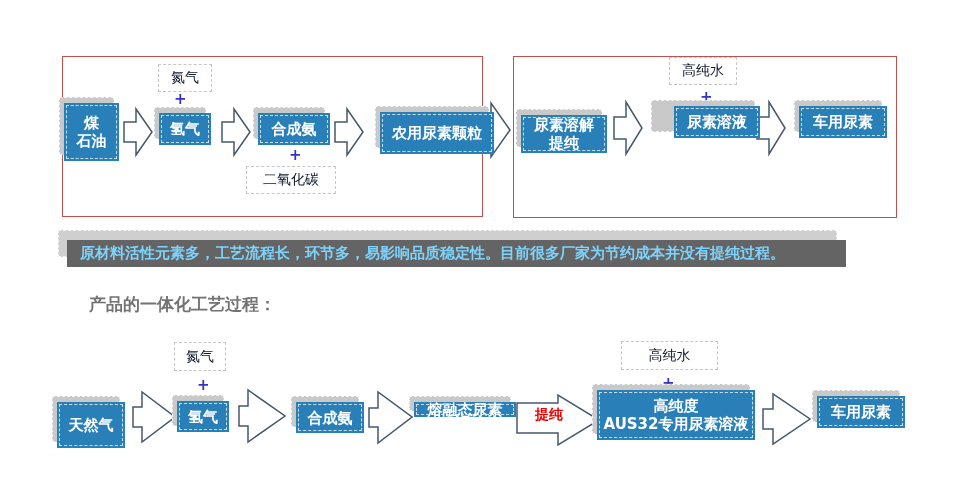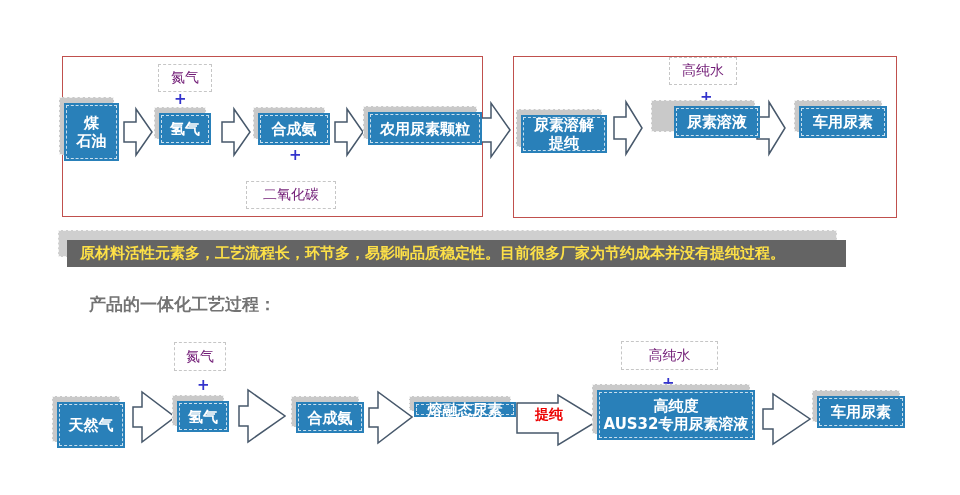--- a/index.html
+++ b/index.html
@@ -14,33 +14,33 @@
     background:#c9c9c9; border:1px dashed #f4f4f4; box-sizing:border-box;
   }
   .node .face {
     position:relative; width:100%; height:100%; background:#2980b9; color:#fff;
     font-weight:bold; font-size:15px; line-height:1.2; text-align:center;
     display:flex; flex-direction:column; align-items:center; justify-content:center;
     outline:1px dashed rgba(255,255,255,.75); outline-offset:-3px; box-sizing:border-box;
   }
   .ghost {
     position:absolute; z-index:2; background:#fff; border:1px dashed #c6c6c6;
-    color:#701a75; font-size:14px; display:flex; align-items:center; justify-content:center;
+    color:#0f172a; font-size:14px; display:flex; align-items:center; justify-content:center;
     box-sizing:border-box;
   }
   .plus { position:absolute; z-index:2; color:#3333cc; font-weight:bold; font-size:15px; line-height:1; }
   .arrow { position:absolute; z-index:1; }
   .arrow polygon { fill:#ffffff; stroke:#47586b; stroke-width:1.5; stroke-linejoin:miter; }
   .banner-wrap { position:absolute; left:67px; top:240px; width:779px; height:27px; z-index:2; }
   .banner-wrap .shadow {
     position:absolute; left:-9px; top:-10px; width:100%; height:100%;
     background:#cfcfcf; border:1px dashed #f4f4f4; box-sizing:border-box;
   }
   .banner-wrap .face {
-    position:relative; width:100%; height:100%; background:#646464; color:#fde047;
+    position:relative; width:100%; height:100%; background:#646464; color:#7dd3fc;
     font-weight:bold; font-size:15px; display:flex; align-items:center;
     padding-left:13px; box-sizing:border-box; white-space:nowrap;
   }
   .section-title {
     position:absolute; left:89px; top:293px; z-index:2;
     color:#737373; font-weight:bold; font-size:17px; white-space:nowrap;
   }
   .purify-label {
     position:absolute; left:527px; top:406px; width:44px; z-index:4;
     color:#ec0000; font-weight:bold; font-size:14px; text-align:center;
@@ -82,29 +82,29 @@
     <polygon points="1,16 13,16 13,3 29,26 13,49 13,36 1,36"></polygon>
   </svg>
 
   <div class="node" style="left:258px;top:113px;width:72px;height:32px;">
     <div class="shadow"></div>
     <div class="face">
         <span>合成氨</span>
       </div>
   </div>
   <span class="plus" style="left:289px;top:148px;">+</span>
-  <div class="ghost" style="left:246px;top:181px;width:90px;height:28px;text-align:right;">
+  <div class="ghost" style="left:246px;top:166px;width:90px;height:28px;text-align:right;">
     <span>二氧化碳</span>
   </div>
 
   <svg class="arrow" style="left:334px;top:106px;" width="30" height="52" viewBox="0 0 30 52">
     <polygon points="1,16 13,16 13,3 29,26 13,49 13,36 1,36"></polygon>
   </svg>
 
-  <div class="node" style="left:368px;top:112px;width:114px;height:33px;">
+  <div class="node" style="left:380px;top:112px;width:114px;height:42px;">
     <div class="shadow"></div>
     <div class="face">
         <span>农用尿素颗粒</span>
       </div>
   </div>
 
   <svg class="arrow" style="left:477px;top:100px;" width="34" height="60" viewBox="0 0 34 60">
     <polygon points="1,18 14,18 14,3 33,30 14,57 14,42 1,42"></polygon>
   </svg>
 

